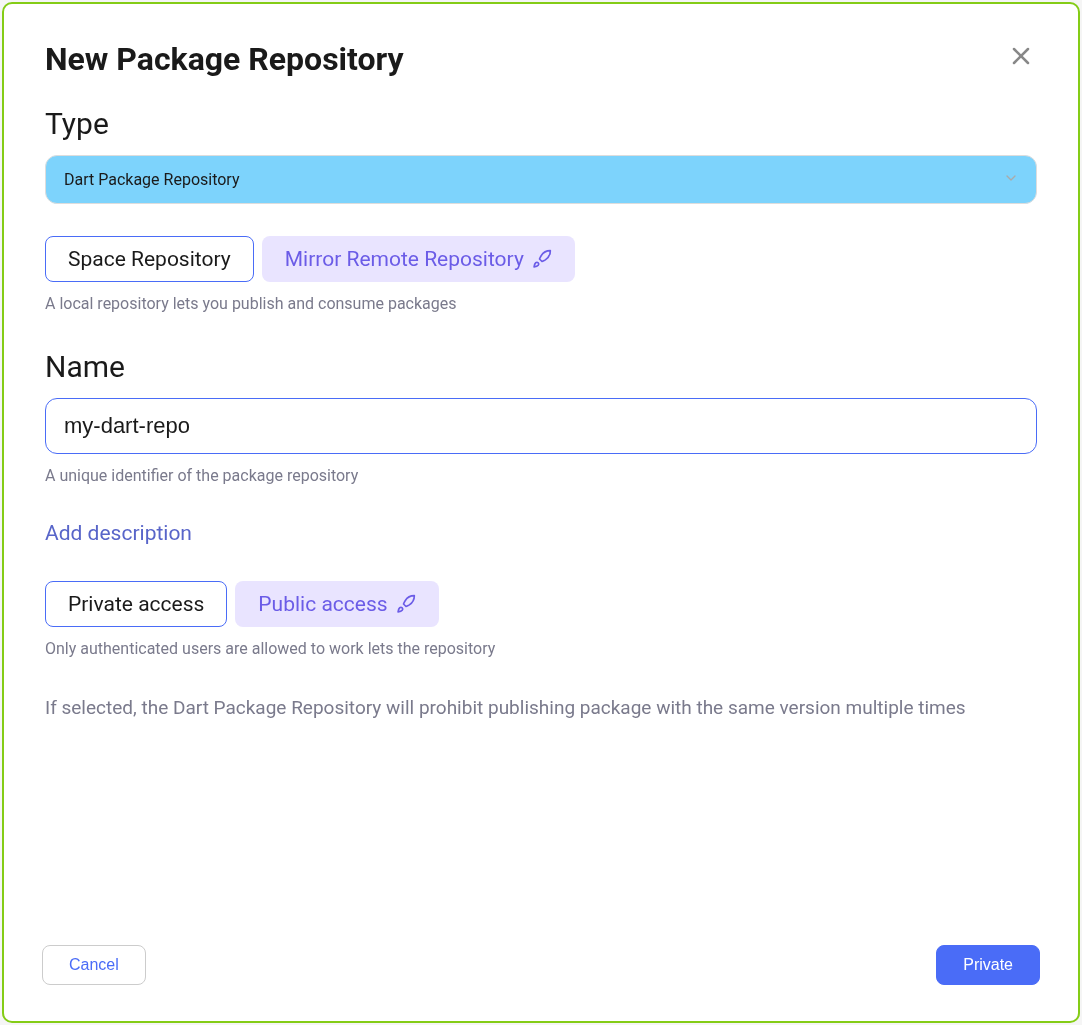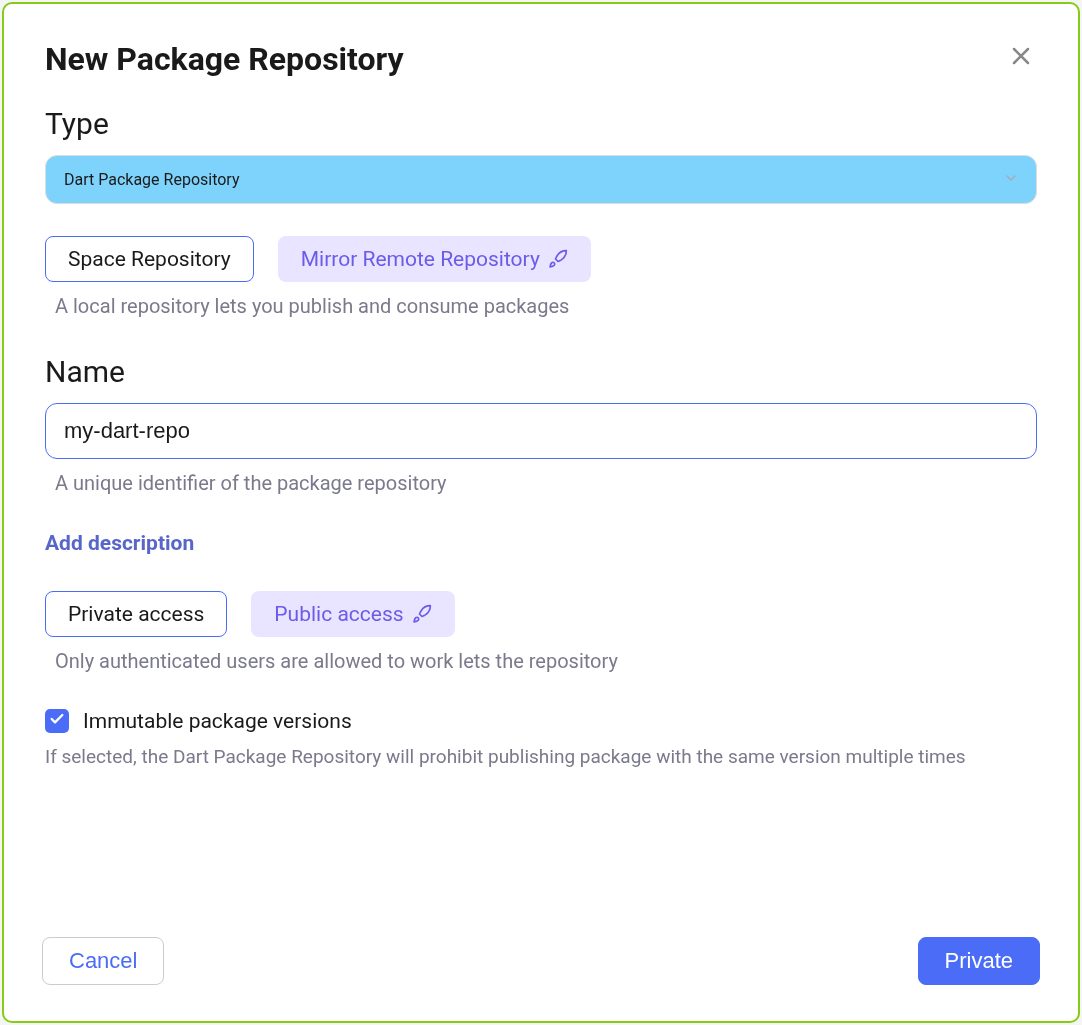--- a/index.html
+++ b/index.html
@@ -73,21 +73,21 @@
     .select-chevron {
       position: absolute;
       right: 18px;
       top: 50%;
       transform: translateY(-50%);
       pointer-events: none;
       color: #aaa;
     }
     .toggle-group {
       display: flex;
-      gap: 24px;
+      gap: 8px;
       margin-bottom: 12px;
     }
     .toggle-btn {
       padding: 10px 22px;
       font-size: 21px;
       border-radius: 8px;
       cursor: pointer;
       display: flex;
       align-items: center;
       gap: 8px;
@@ -96,24 +96,23 @@
       background: #fff;
       border: 1.5px solid #4a6cf7;
       color: #1a1a1a;
     }
     .toggle-btn.inactive {
       background: #e9e4ff;
       border: 1px solid transparent;
       color: #6b5ce7;
     }
     .helper-text {
-      font-size: 20px;
+      font-size: 16px;
       color: #7a7a8c;
       margin-bottom: 36px;
-      margin-left: 10px;
     }
     .text-input {
       width: 100%;
       padding: 14px 18px;
       font-size: 22px;
       border: 1.5px solid #4a6cf7;
       border-radius: 12px;
       background: #fff;
       color: #1a1a1a;
       margin-bottom: 12px;
@@ -160,41 +159,40 @@
       position: absolute;
       bottom: 36px;
       left: 38px;
       right: 38px;
       display: flex;
       justify-content: space-between;
       align-items: center;
     }
     .btn {
       padding: 10px 26px;
-      font-size: 22px;
+      font-size: 16px;
       border-radius: 8px;
       cursor: pointer;
     }
     .btn-secondary {
       background: #fff;
       border: 1px solid #ccc;
       color: #4a6cf7;
     }
     .btn-primary {
       background: #4a6cf7;
       border: 1px solid #4a6cf7;
       color: #fff;
     }
     .rocket-icon {
       display: inline-flex;
       align-items: center;
     }
     .section-gap {
       margin-bottom: 36px;
-      font-weight: bold;
     }
   </style>
 </head>
 <body>
 
 <div class="dialog">
 
   <div class="dialog-header">
     <h1 class="dialog-title">New Package Repository</h1>
     <button class="close-btn">
@@ -248,30 +246,20 @@
       <span class="rocket-icon">
         <svg width="20" height="20" viewBox="0 0 24 24" fill="none" stroke="currentColor" stroke-width="2" stroke-linecap="round" stroke-linejoin="round">
           <path d="M4.5 16.5c-1.5 1.26-2 5-2 5s3.74-.5 5-2c.71-.84.7-2.13-.09-2.91a2.18 2.18 0 0 0-2.91-.09z"></path>
           <path d="M12 15l-3-3a22 22 0 0 1 2-3.95A12.88 12.88 0 0 1 22 2c0 2.72-.78 7.5-6 11a22.35 22.35 0 0 1-4 2z"></path>
         </svg>
       </span>
     </div>
   </div>
   <div class="helper-text">Only authenticated users are allowed to work lets the repository</div>
 
-  <div class="checkbox-row">
-    <div class="checkbox">
-      <span>
-        <svg viewBox="0 0 24 24" fill="none" stroke="currentColor" stroke-width="3.5" stroke-linecap="round" stroke-linejoin="round">
-          <polyline points="20 6 9 17 4 12"></polyline>
-        </svg>
-      </span>
-    </div>
-    <span class="checkbox-label">Immutable package versions</span>
-  </div>
   <div class="checkbox-helper">If selected, the Dart Package Repository will prohibit publishing package with the same version multiple times</div>
 
   <div class="dialog-footer">
     <button class="btn btn-secondary">Cancel</button>
     <button class="btn btn-primary">Private</button>
   </div>
 
 </div>
 
 </body></html>

